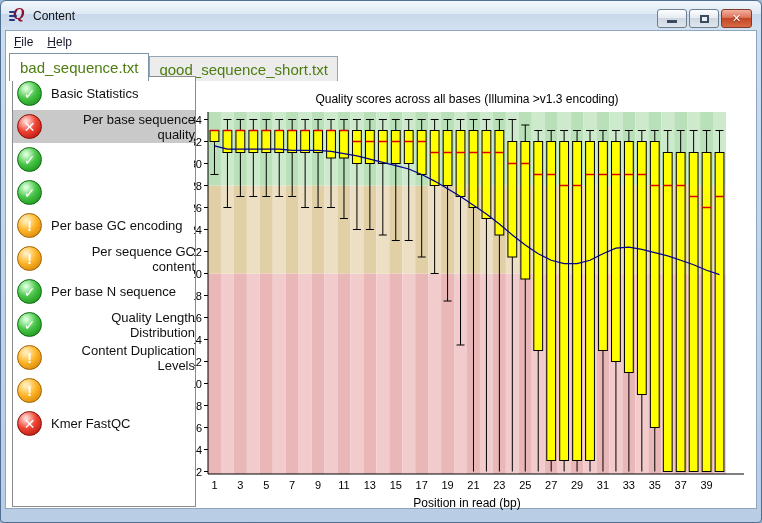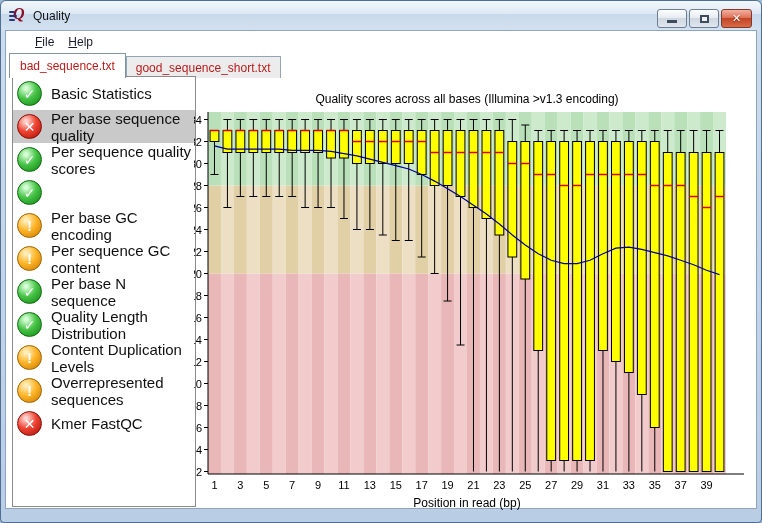--- a/index.html
+++ b/index.html
@@ -13,52 +13,52 @@
   .app-logo .dash{position:absolute;left:-1px;height:2px;background:#27357c;border-radius:1px;}
   .title-text{font-size:12px;color:#111;}
   .winbtns{position:absolute;right:9px;top:8px;display:flex;gap:2px;}
   .winbtn{width:30px;height:19px;border:1px solid #6d7e90;border-radius:3px;box-sizing:border-box;
     background:linear-gradient(#fdfeff,#e7ecf2 45%,#cdd6e0 46%,#dfe6ee);display:flex;align-items:center;justify-content:center;cursor:default;}
   .winbtn.close{width:31px;background:linear-gradient(#f3b0a0,#de7257 45%,#c04325 46%,#d86a45);border-color:#7e3a2a;}
   .g-min{width:10px;height:3px;background:#3c4c5c;margin-top:6px;}
   .g-restore{width:9px;height:8px;border:2px solid #3c4c5c;box-sizing:border-box;background:#eef2f6;}
   .g-close{color:#fff;font-size:11px;font-weight:bold;text-shadow:0 1px 1px #70311f;}
   .body{position:absolute;left:4px;right:4px;top:29px;bottom:13px;background:#fff;border:1px solid #8da6c0;box-sizing:border-box;}
-  .menubar{height:21px;display:flex;align-items:center;padding-left:22px;background:#fff;}
+  .menubar{height:21px;display:flex;align-items:center;padding-left:1px;background:#fff;}
   .menu-item{font-size:12px;color:#1a1a2e;padding:2px 7px;}
   .menu-item u{text-decoration:underline;}
   .tabrow{height:22px;padding-left:3px;position:relative;}
-  .tab{display:inline-block;font-size:12px;color:#b91c1c;border:1px solid #93a5b5;border-bottom:none;
+  .tab{display:inline-block;font-size:15px;color:#4d7c0f;border:1px solid #93a5b5;border-bottom:none;
     padding:4px 9px 3px 9px;background:#ececec;position:relative;top:3px;border-radius:1px 1px 0 0;}
   .tab.active{background:#fff;top:1px;padding:5px 10px 5px 10px;z-index:2;border-color:#7e93a6;}
   .main{position:relative;height:438px;}
   .sidebar{position:absolute;left:6px;top:2px;width:184px;height:431px;border:1px solid #8b8b8b;background:#fff;box-sizing:border-box;overflow:hidden;}
   .side-item{height:33px;display:flex;align-items:center;gap:9px;padding-left:4px;}
   .side-item.selected{background:#c9c9c9;}
   .ball{width:25px;height:25px;border-radius:50%;flex:0 0 25px;display:flex;align-items:center;justify-content:center;
     color:#fff;font-weight:bold;font-size:14px;box-sizing:border-box;}
   .ball.pass{background:radial-gradient(circle at 35% 28%,#d8ffd8 0 6%,#49c549 45%,#128a12 95%);border:1px solid #0d6b0d;}
   .ball.warn{background:radial-gradient(circle at 35% 28%,#ffeebb 0 6%,#ffb62a 45%,#cd7d00 95%);border:1px solid #a06200;}
   .ball.fail{background:radial-gradient(circle at 35% 28%,#ffd5d0 0 6%,#ef4433 45%,#ad1208 95%);border:1px solid #8a0e06;}
-  .side-label{font-size:15px;color:#101010;}
+  .side-label{font-size:13px;color:#101010;text-align:right;}
   .chart-svg{position:absolute;left:188px;top:-2px;}
   svg text{font-family:"Liberation Sans","DejaVu Sans",sans-serif;}
 </style>
 </head>
 <body>
 
 <div class="window">
   <div class="titlebar">
     <div class="app-logo">
       <span class="q">Q</span>
       <span class="dash" style="top:4px;width:6px;"></span>
       <span class="dash" style="top:8px;width:8px;"></span>
       <span class="dash" style="top:12px;width:6px;"></span>
     </div>
-    <span class="title-text">Quality</span>
+    <span class="title-text">Content</span>
     <div class="winbtns">
       <div class="winbtn">
           <span class="g-min"></span>
         </div>
       <div class="winbtn">
           <span class="g-restore"></span>
         </div>
       <div class="winbtn close">
           <span class="g-close">✕</span>
         </div>
@@ -80,21 +80,20 @@
           <div class="side-item">
     <span class="ball pass">✓</span>
     <span class="side-label">Basic Statistics</span>
   </div>
           <div class="side-item selected">
     <span class="ball fail">✕</span>
     <span class="side-label">Per base sequence quality</span>
   </div>
           <div class="side-item">
     <span class="ball pass">✓</span>
-    <span class="side-label">Per sequence quality scores</span>
   </div>
           <div class="side-item">
     <span class="ball pass">✓</span>
   </div>
           <div class="side-item">
     <span class="ball warn">!</span>
     <span class="side-label">Per base GC encoding</span>
   </div>
           <div class="side-item">
     <span class="ball warn">!</span>
@@ -107,21 +106,20 @@
           <div class="side-item">
     <span class="ball pass">✓</span>
     <span class="side-label">Quality Length Distribution</span>
   </div>
           <div class="side-item">
     <span class="ball warn">!</span>
     <span class="side-label">Content Duplication Levels</span>
   </div>
           <div class="side-item">
     <span class="ball warn">!</span>
-    <span class="side-label">Overrepresented sequences</span>
   </div>
           <div class="side-item">
     <span class="ball fail">✕</span>
     <span class="side-label">Kmer FastQC</span>
   </div>
         </div>
       <svg class="chart-svg" id="chart" width="566" height="438" viewBox="0 0 566 438">
           <g>
             <rect x="14" y="201.5" width="12.95" height="200.5" fill="#e9b7b7"></rect>
             <rect x="14" y="113.5" width="12.95" height="88" fill="#e1cfa6"></rect>

